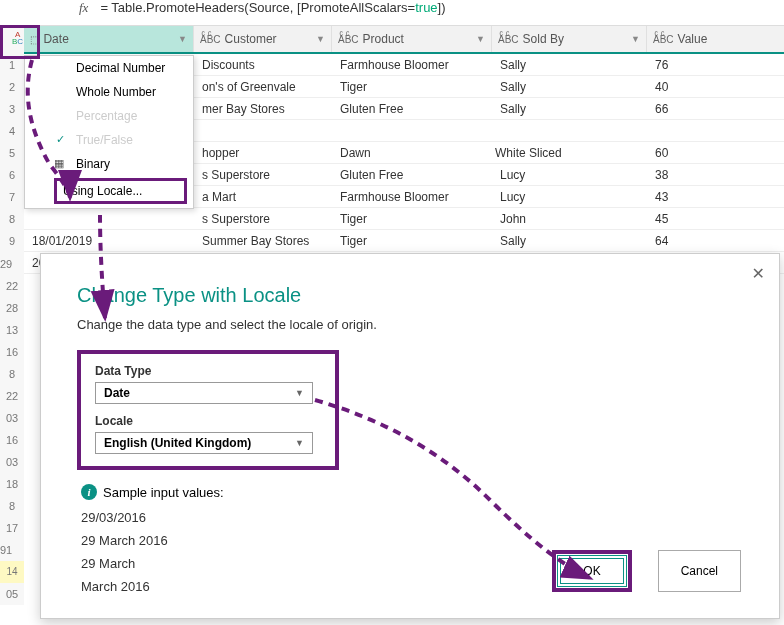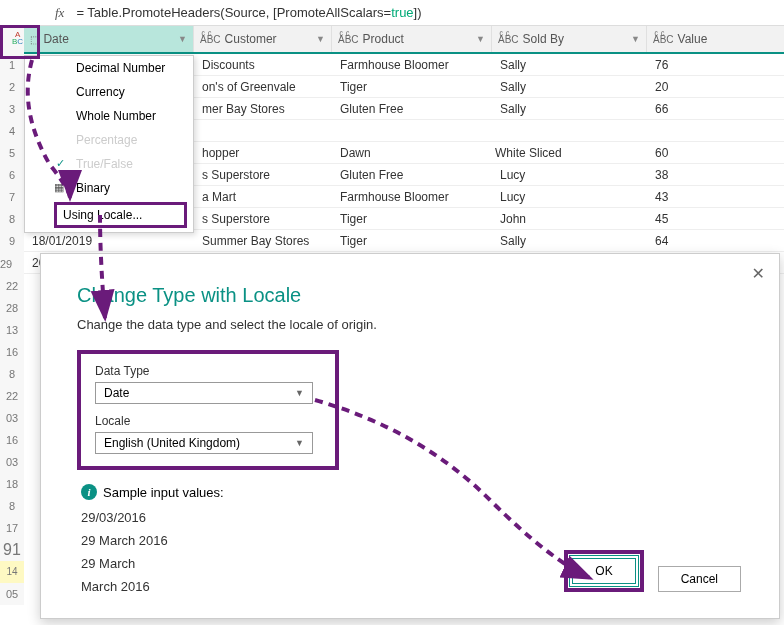--- a/index.html
+++ b/index.html
@@ -1,18 +1,18 @@
 <!DOCTYPE html>
 <html><head>
 <meta charset="utf-8">
 <style>
 * { margin: 0; padding: 0; box-sizing: border-box; font-family: "Segoe UI", Arial, sans-serif; }
 body { width: 784px; height: 625px; background: #fff; overflow: hidden; position: relative; font-size: 12px; }
 
-.formula-bar { display: flex; align-items: center; height: 26px; border-bottom: 1px solid #ddd; padding-left: 55px; }
+.formula-bar { display: flex; align-items: flex-start; height: 26px; border-bottom: 1px solid #ddd; padding-left: 55px; margin-left: 24px; }
 .fx { font-style: italic; font-family: serif; color: #555; margin-right: 12px; font-size: 13px; }
 .formula { font-family: Consolas, monospace; font-size: 13px; color: #333; }
 .formula .kw { color: #0a7; }
 
 .grid { display: flex; position: relative; }
 .rowhead-col { width: 24px; background: #f7f7f7; }
 .rowhead-col .hspacer { height: 28px; }
 .rowhead-col .rn { height: 22px; line-height: 22px; text-align: center; font-size: 11px; color: #777; }
 
 .columns { flex: 1; }
@@ -45,31 +45,31 @@
 .typemenu .mi.faded { color: #ccc; }
 .locale-box { border: 3px solid #6a1b7a; margin: 2px 6px 4px 6px; padding: 3px 6px; font-size: 12px; }
 .check { position: absolute; left: 8px; color: #0a9184; font-size: 11px; }
 .binicon { position: absolute; left: 6px; color: #555; font-size: 11px; }
 
 .dialog { position: absolute; top: 253px; left: 40px; right: 4px; bottom: 6px; background: #fff; border: 1px solid #ccc; box-shadow: 0 4px 12px rgba(0,0,0,.2); z-index: 30; padding: 30px 36px; }
 .dialog .close { position: absolute; top: 10px; right: 14px; font-size: 16px; color: #666; cursor: pointer; }
 .dialog h2 { color: #0a9184; font-weight: 400; font-size: 20px; margin-bottom: 10px; }
 .dialog .sub { font-size: 13px; color: #333; margin-bottom: 18px; }
 
-.form-box { border: 4px solid #6a1b7a; padding: 10px 14px; width: 262px; margin-bottom: 14px; }
+.form-box { border: 4px solid #6a1b7a; padding: 10px 14px; width: 262px; margin-bottom: 14px; font-weight: bold; }
 .form-box label { font-size: 12px; color: #333; display: block; margin-bottom: 4px; }
 .sel { width: 218px; border: 1px solid #999; padding: 3px 8px; font-size: 12px; display: flex; justify-content: space-between; align-items: center; margin-bottom: 10px; background: #fff; }
 .sel .arr { color: #666; font-size: 9px; }
 
 .sample { margin-left: 4px; }
 .sample .hdr { display: flex; align-items: center; font-size: 13px; margin-bottom: 10px; }
 .sample .iico { display: inline-flex; width: 16px; height: 16px; border-radius: 50%; background: #0a9184; color: #fff; font-style: italic; font-weight: bold; font-family: serif; align-items: center; justify-content: center; margin-right: 6px; font-size: 11px; }
 .sample .sv { font-size: 13px; color: #333; margin-bottom: 8px; }
 
-.dlg-btns { position: absolute; bottom: 26px; right: 38px; display: flex; gap: 14px; align-items: flex-end; }
+.dlg-btns { position: absolute; bottom: 26px; right: 38px; display: flex; gap: 26px; }
 .btn { padding: 5px 22px; font-size: 12px; background: #fff; border: 1px solid #aaa; cursor: pointer; }
 .ok-wrap { border: 4px solid #6a1b7a; padding: 4px; }
 .btn.ok { border: 1px solid #0a9184; outline: 1px solid #0a9184; outline-offset: 2px; }
 
 svg.arrows { position: absolute; top: 0; left: 0; width: 784px; height: 625px; z-index: 40; pointer-events: none; }
 </style>
 </head>
 <body>
 
 <div class="formula-bar">
@@ -133,21 +133,21 @@
           <div class="cell customer">Discounts</div>
           <div class="cell product">Farmhouse Bloomer</div>
           <div class="cell soldby">Sally</div>
           <div class="cell value">76</div>
         </div>
         <div class="row">
           <div class="cell date"></div>
           <div class="cell customer">on's of Greenvale</div>
           <div class="cell product">Tiger</div>
           <div class="cell soldby">Sally</div>
-          <div class="cell value">20</div>
+          <div class="cell value">40</div>
         </div>
         <div class="row">
           <div class="cell date"></div>
           <div class="cell customer">mer Bay Stores</div>
           <div class="cell product">Gluten Free</div>
           <div class="cell soldby">Sally</div>
           <div class="cell value">66</div>
         </div>
         <div class="row">
           <div class="cell date"></div>
@@ -197,21 +197,20 @@
           <div class="cell product">Brown Sliced</div>
           <div class="cell soldby">John</div>
           <div class="cell value">57</div>
         </div>
       </div>
   </div>
 </div>
 
 <div class="typemenu">
   <div class="mi">Decimal Number</div>
-  <div class="mi">Currency</div>
   <div class="mi">Whole Number</div>
   <div class="mi faded">Percentage</div>
   <div class="mi faded" style="position:relative"><span class="check">✓</span><span>True/False</span></div>
   <div class="mi" style="position:relative"><span class="binicon">▦</span><span>Binary</span></div>
   <div class="locale-box">Using Locale...</div>
 </div>
 
 <div style="position:absolute; top:253px; left:0; width:24px;" id="rnums2">
     <div class="rn" style="height: 22px; line-height: 22px; font-size: 11px; color: rgb(119, 119, 119); background: rgb(247, 247, 247);">29</div>
     <div class="rn" style="height: 22px; line-height: 22px; text-align: center; font-size: 11px; color: rgb(119, 119, 119); background: rgb(247, 247, 247);">22</div>
@@ -219,21 +218,21 @@
     <div class="rn" style="height: 22px; line-height: 22px; text-align: center; font-size: 11px; color: rgb(119, 119, 119); background: rgb(247, 247, 247);">13</div>
     <div class="rn" style="height: 22px; line-height: 22px; text-align: center; font-size: 11px; color: rgb(119, 119, 119); background: rgb(247, 247, 247);">16</div>
     <div class="rn" style="height: 22px; line-height: 22px; text-align: center; font-size: 11px; color: rgb(119, 119, 119); background: rgb(247, 247, 247);">8</div>
     <div class="rn" style="height: 22px; line-height: 22px; text-align: center; font-size: 11px; color: rgb(119, 119, 119); background: rgb(247, 247, 247);">22</div>
     <div class="rn" style="height: 22px; line-height: 22px; text-align: center; font-size: 11px; color: rgb(119, 119, 119); background: rgb(247, 247, 247);">03</div>
     <div class="rn" style="height: 22px; line-height: 22px; text-align: center; font-size: 11px; color: rgb(119, 119, 119); background: rgb(247, 247, 247);">16</div>
     <div class="rn" style="height: 22px; line-height: 22px; text-align: center; font-size: 11px; color: rgb(119, 119, 119); background: rgb(247, 247, 247);">03</div>
     <div class="rn" style="height: 22px; line-height: 22px; text-align: center; font-size: 11px; color: rgb(119, 119, 119); background: rgb(247, 247, 247);">18</div>
     <div class="rn" style="height: 22px; line-height: 22px; text-align: center; font-size: 11px; color: rgb(119, 119, 119); background: rgb(247, 247, 247);">8</div>
     <div class="rn" style="height: 22px; line-height: 22px; text-align: center; font-size: 11px; color: rgb(119, 119, 119); background: rgb(247, 247, 247);">17</div>
-    <div class="rn" style="height: 22px; line-height: 22px; text-align: center; font-size: 16px; color: rgb(119, 119, 119); background: rgb(247, 247, 247);">91</div>
+    <div class="rn" style="height: 22px; line-height: 22px; text-align: left; font-size: 11px; color: rgb(119, 119, 119); background: rgb(247, 247, 247);">91</div>
     <div class="rn" style="height: 22px; line-height: 22px; text-align: center; font-size: 10px; color: rgb(119, 119, 119); background: #fef9c3;">14</div>
     <div class="rn" style="height: 22px; line-height: 22px; text-align: center; font-size: 11px; color: rgb(119, 119, 119); background: rgb(247, 247, 247);">05</div>
   </div>
 
 <div class="dialog">
   <div class="close">✕</div>
   <h2>Change Type with Locale</h2>
   <div class="sub">Change the data type and select the locale of origin.</div>
 
   <div class="form-box">

